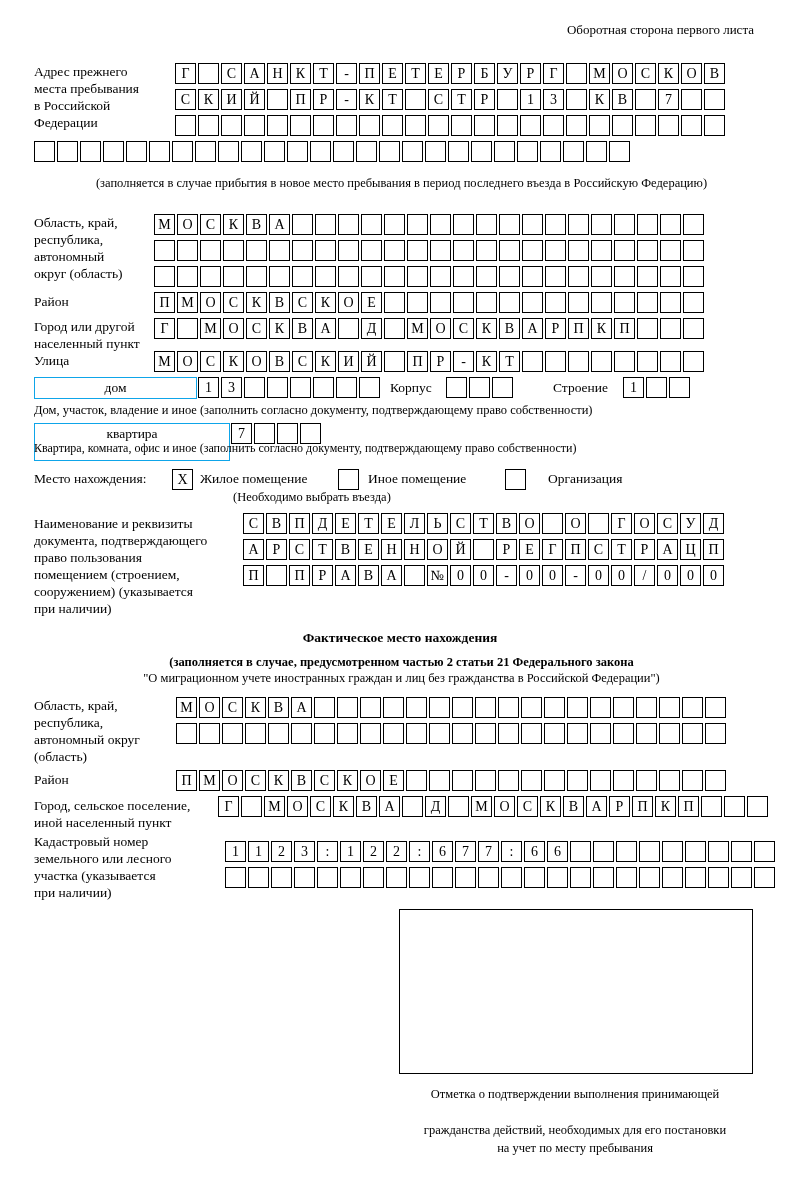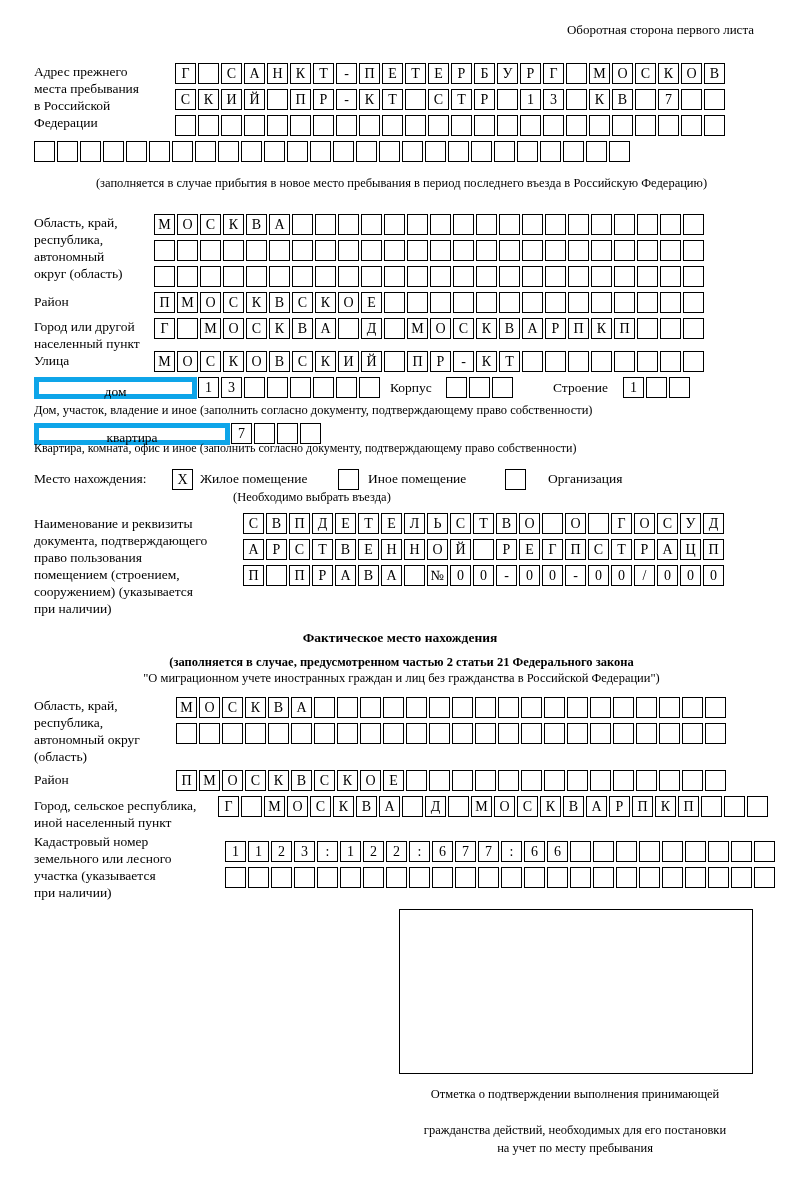--- a/index.html
+++ b/index.html
@@ -52,21 +52,21 @@
     margin-right: 2px;
     box-sizing: border-box;
     text-align: center;
     font-size: 14px;
     line-height: 19px;
     font-family: "Liberation Serif", serif;
     background: #fff;
   }
   .boxlabel {
     position: absolute;
-    border: 5px solid #0ea5e9;
+    border: 1px solid #0ea5e9;
     box-sizing: border-box;
     text-align: center;
     font-size: 13.5px;
     line-height: 19px;
     background: #fff;
     font-family: Liberation Serif, serif;
   }
   .sq {
     width: 21px;
     height: 21px;
@@ -400,21 +400,21 @@
     </div>
   <div class="lbl" style="left:553px; top:379px;">Строение</div>
   <div class="cells" id="s2-stroenie" style="left:623px; top:377px;">
       <div class="cell">1</div>
       <div class="cell"></div>
       <div class="cell"></div>
     </div>
 
   <div class="lbl" style="left:34px; top:402px; font-size:12.5px;">Дом, участок, владение и иное (заполнить согласно документу, подтверждающему право собственности)</div>
 
-  <div class="boxlabel" style="left:34px; top:423px; width:196px; height:22px;">квартира</div>
+  <div class="boxlabel" style="left:34px; top:423px; width:196px; height:38px;">квартира</div>
   <div class="cells" id="s2-flat" style="left:231px; top:423px;">
       <div class="cell">7</div>
       <div class="cell"></div>
       <div class="cell"></div>
       <div class="cell"></div>
     </div>
   <div class="lbl" style="left:34px; top:440px; font-size:12px;">Квартира, комната, офис и иное (заполнить согласно документу, подтверждающему право собственности)</div>
 
   <div class="lbl" style="left:34px; top:470px;">Место нахождения:</div>
   <div class="sq" style="left:172px; top:469px;">X</div>
@@ -583,21 +583,21 @@
       <div class="cell"></div>
       <div class="cell"></div>
       <div class="cell"></div>
       <div class="cell"></div>
       <div class="cell"></div>
       <div class="cell"></div>
       <div class="cell"></div>
       <div class="cell"></div>
     </div>
 
-  <div class="lbl" style="left:34px; top:797px;">Город, сельское республика,
+  <div class="lbl" style="left:34px; top:797px;">Город, сельское поселение,
 иной населенный пункт</div>
   <div class="cells" id="al-city" style="left:218px; top:796px;">
       <div class="cell">Г</div>
       <div class="cell"></div>
       <div class="cell">М</div>
       <div class="cell">О</div>
       <div class="cell">С</div>
       <div class="cell">К</div>
       <div class="cell">В</div>
       <div class="cell">А</div>

